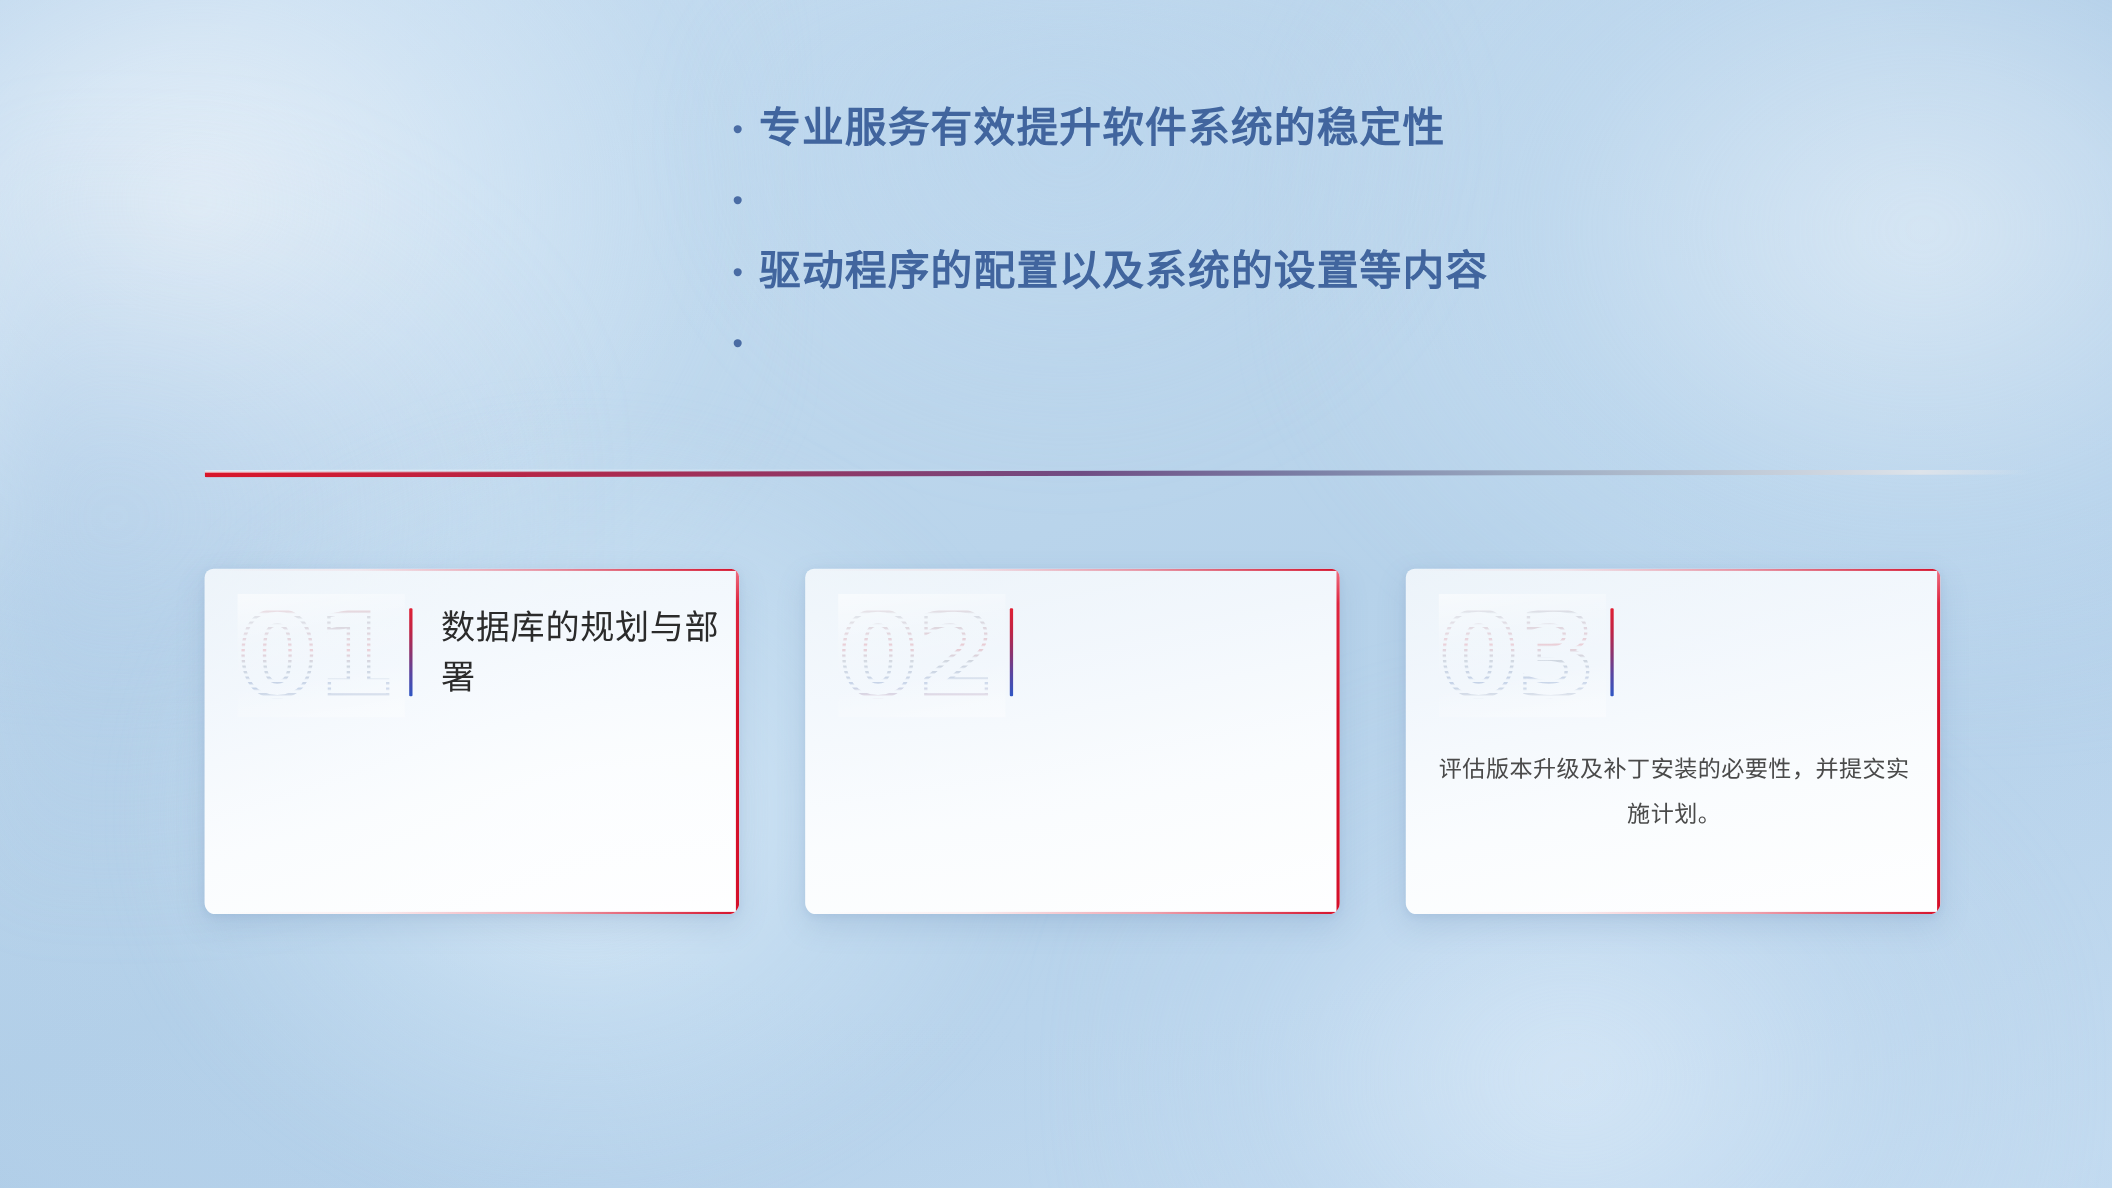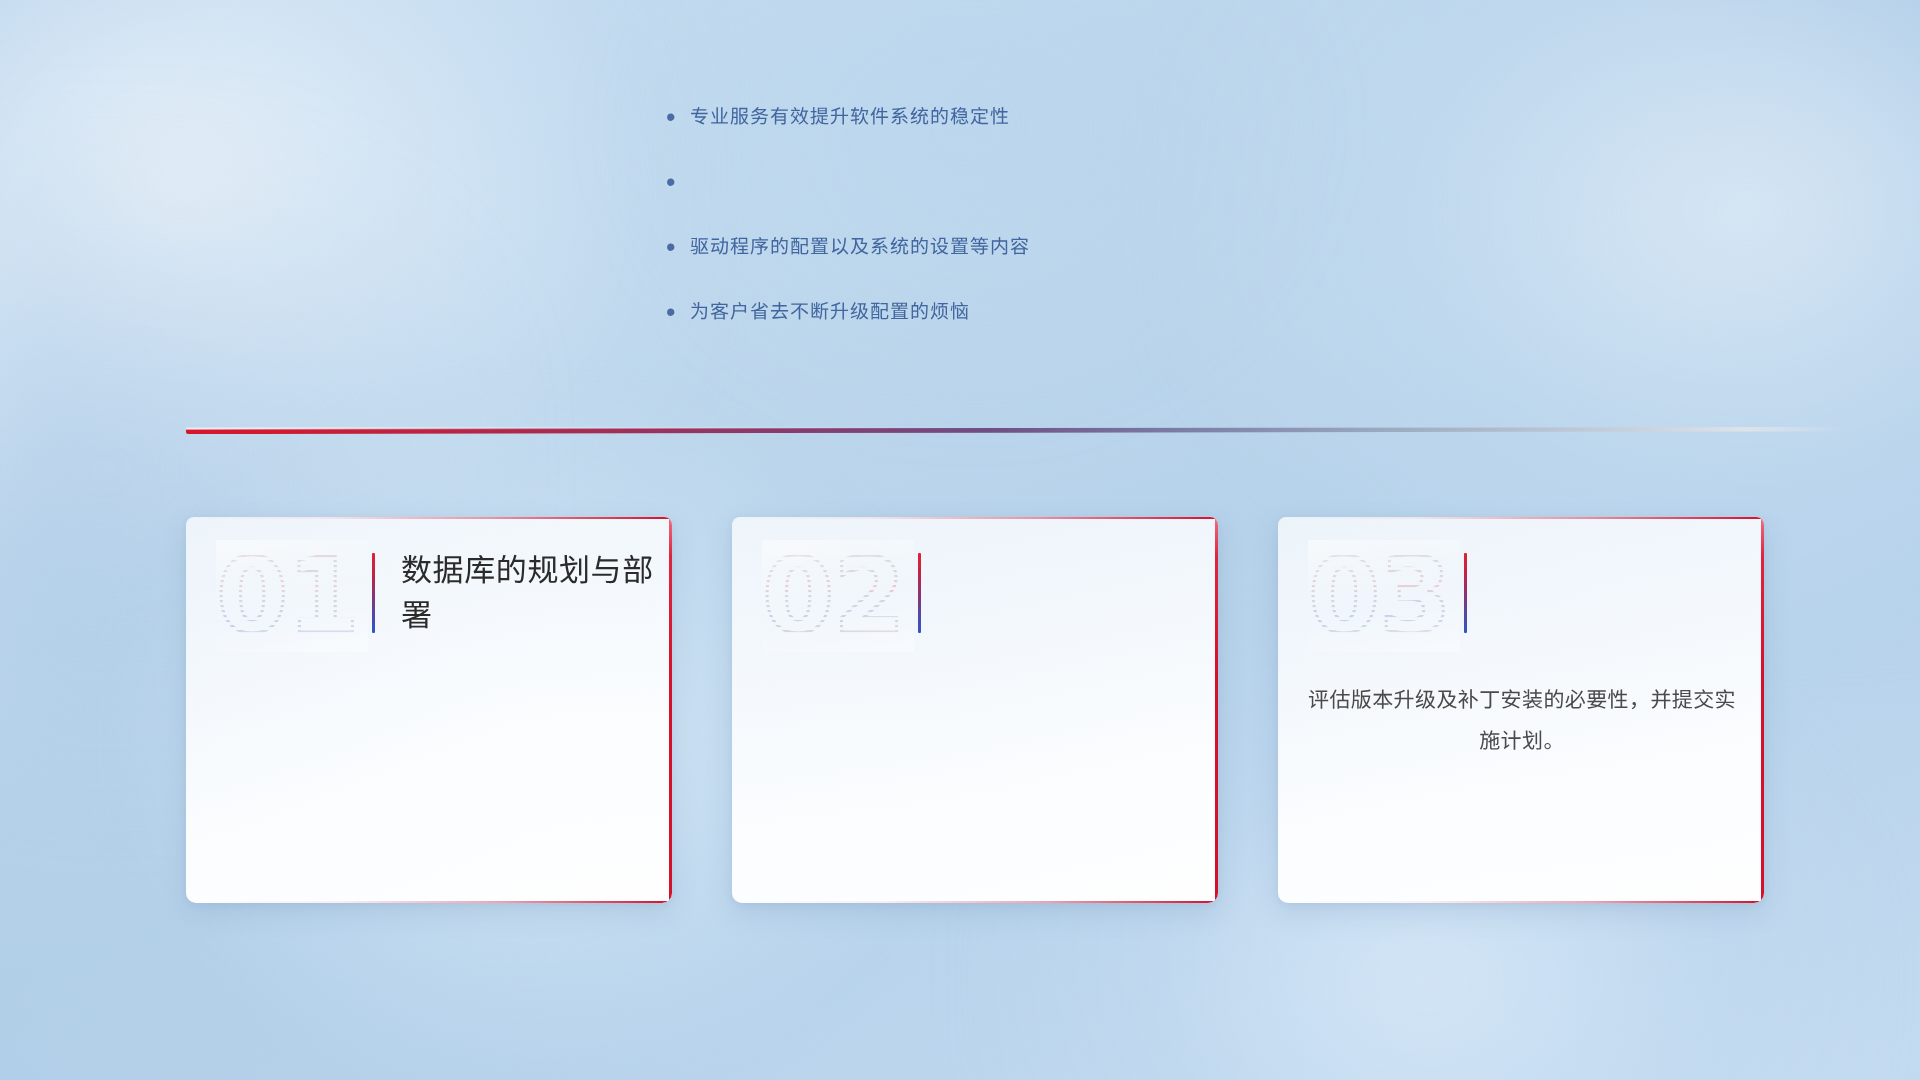--- a/index.html
+++ b/index.html
@@ -141,25 +141,25 @@
     width: 30px;
     font-size: 27px;
     line-height: 42px;
     color: #4a6ca4;
     text-align: left;
     padding-left: 6px;
     box-sizing: border-box;
   }
 
   .bullet-text {
-    font-size: 19px;
+    font-size: 38px;
     line-height: 42px;
     color: #41659e;
     letter-spacing: 1.0px;
-    font-weight: 400;
+    font-weight: 700;
     white-space: nowrap;
   }
 
   
   .divider-wrap {
     position: absolute;
     left: 186px;
     top: 424px;
     width: 1660px;
     height: 14px;
@@ -205,21 +205,21 @@
     left: 186px;
     top: 517px;
     width: 1578px;
     display: flex;
     justify-content: space-between;
   }
 
   .card {
     position: relative;
     width: 486px;
-    height: 386px;
+    height: 314px;
     border-radius: 8px 8px 10px 10px;
     background: linear-gradient(168deg,
         rgba(255,255,255,0.74) 0%,
         rgba(250,252,255,0.88) 30%,
         rgba(253,254,255,0.95) 62%,
         rgba(255,255,255,0.99) 100%);
     box-shadow:
       0 10px 26px rgba(96,130,172,0.18),
       0 2px 6px rgba(96,130,172,0.10);
     overflow: hidden;
@@ -358,21 +358,20 @@
       <span class="bullet-dot">•</span>
     </div>
 
     <div class="bullet-row">
       <span class="bullet-dot">•</span>
       <span class="bullet-text">驱动程序的配置以及系统的设置等内容</span>
     </div>
 
     <div class="bullet-row">
       <span class="bullet-dot">•</span>
-      <span class="bullet-text">为客户省去不断升级配置的烦恼</span>
     </div>
 
   </div>
 
   <div class="divider-wrap">
     <div class="divider-line"></div>
     <div class="divider-hilite"></div>
   </div>
 
   <div class="cards">

